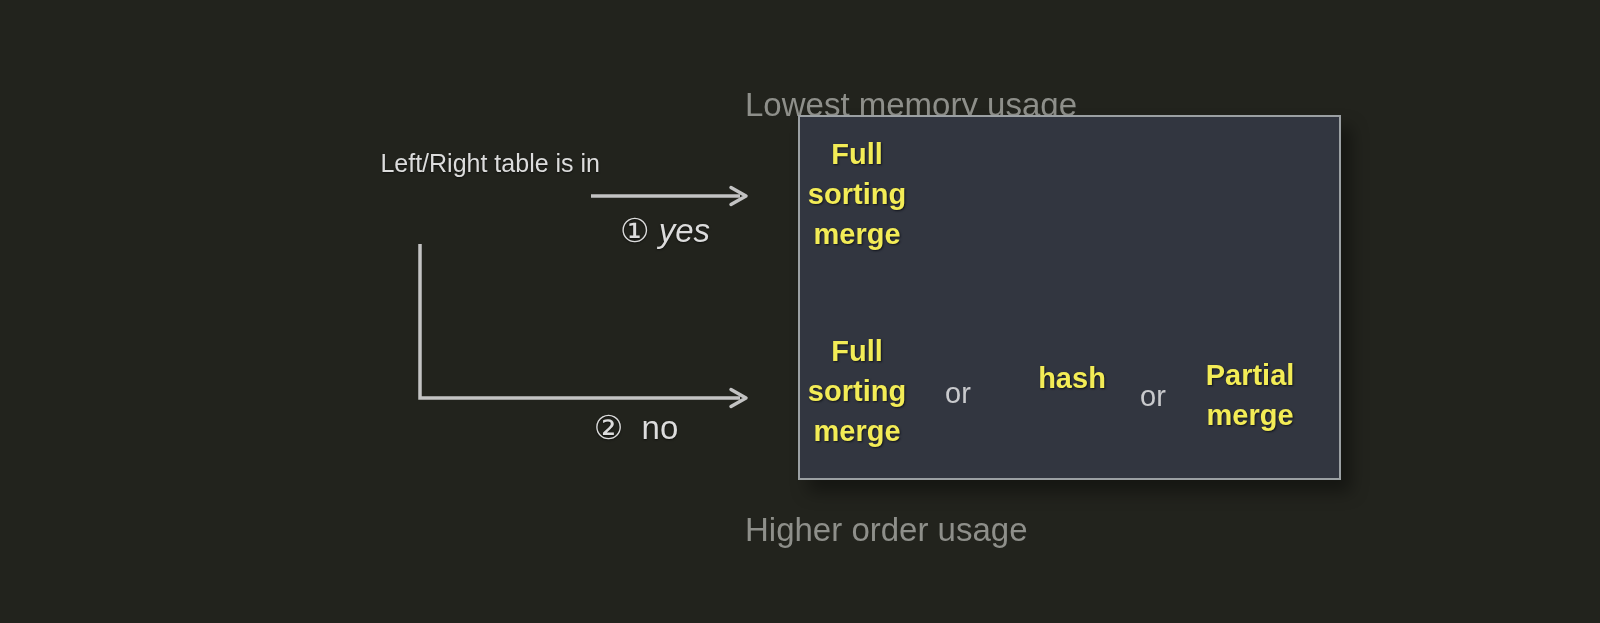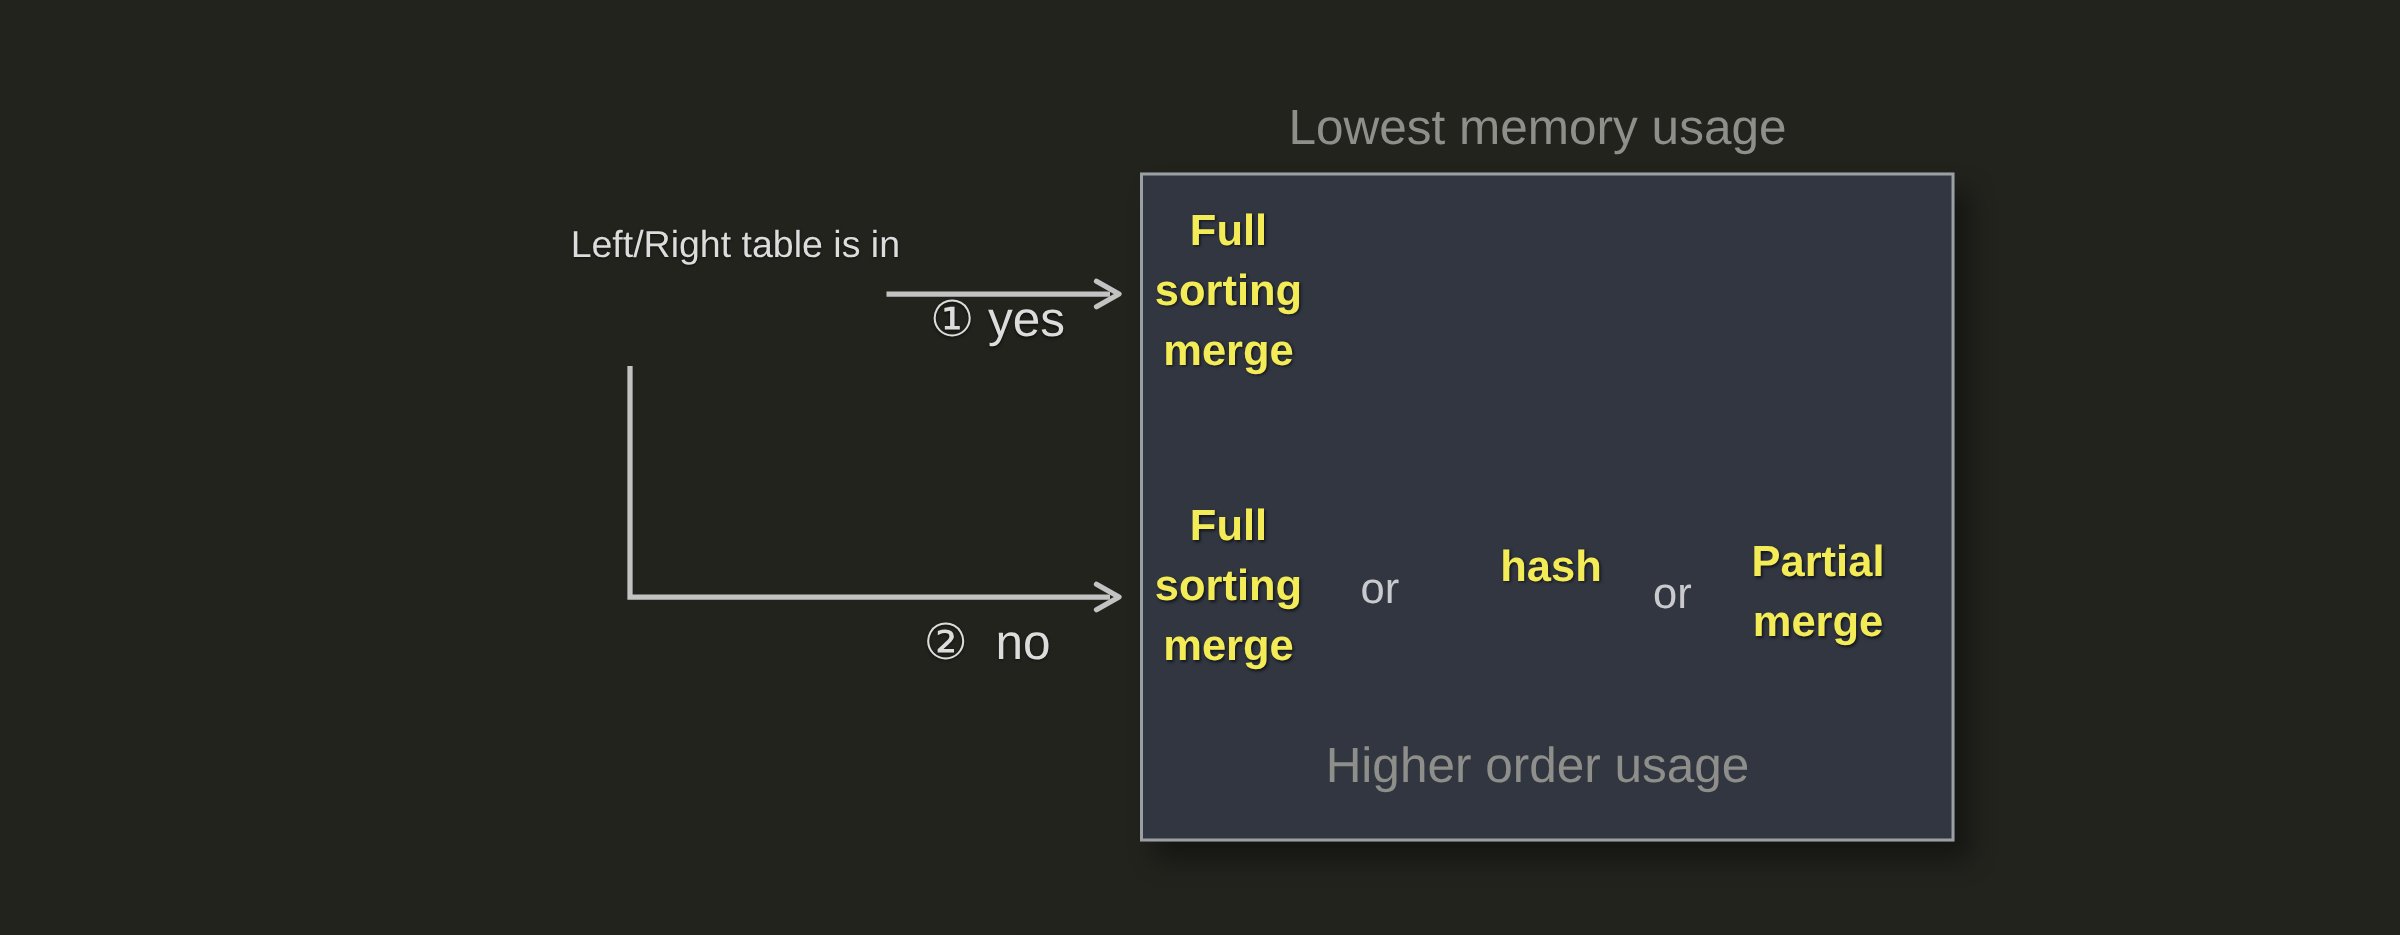--- a/index.html
+++ b/index.html
@@ -50,36 +50,37 @@
   }
   .branch-label {
     position: absolute;
     font-size: 33px;
     line-height: 42px;
     color: var(--text-light);
     text-align: center;
     white-space: pre;
     text-shadow: 0 1px 2px rgba(0,0,0,0.55);
   }
-  .branch-yes { left: 595px; top: 192px; width: 140px; }
-  .branch-no  { left: 588px; top: 407px; width: 140px; }
+  .branch-yes { left: 595px; top: 210px; width: 140px; font-style: italic; }
+  .branch-no  { left: 566px; top: 407px; width: 140px; }
   .caption {
     position: absolute;
     left: 745px; width: 560px;
-    text-align: center;
+    text-align: left;
     font-size: 33px;
     line-height: 42px;
     color: var(--caption-gray);
+    margin-top: 20px;
   }
   .caption-top { top: 64px; }
   .caption-bottom { top: 489px; }
   .algo-box {
     position: absolute;
-    left: 760px; top: 115px;
-    width: 543px; height: 446px;
+    left: 798px; top: 115px;
+    width: 543px; height: 365px;
     box-sizing: border-box;
     background: var(--box-fill);
     border: 2px solid var(--box-border);
     box-shadow: 10px 12px 16px rgba(0,0,0,0.38);
   }
   .algo {
     position: absolute;
     text-align: center;
     font-size: 29px;
     font-weight: bold;

